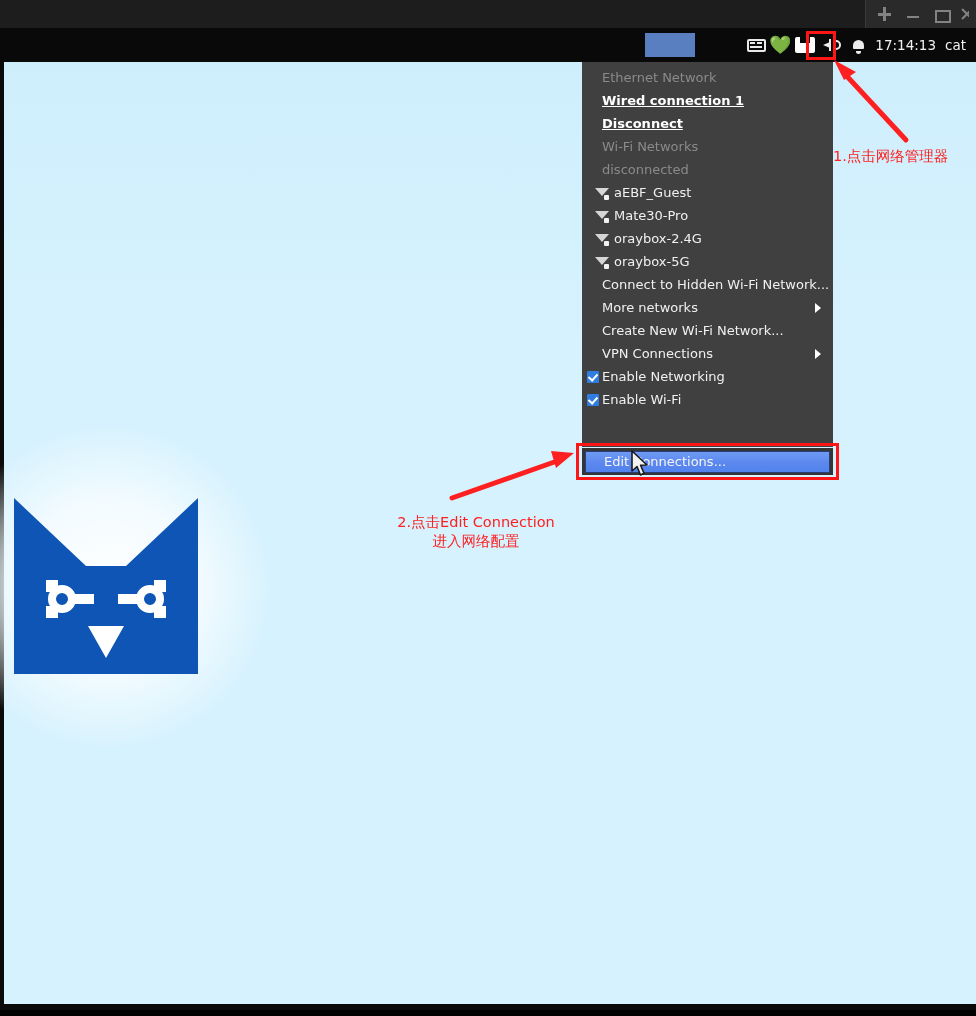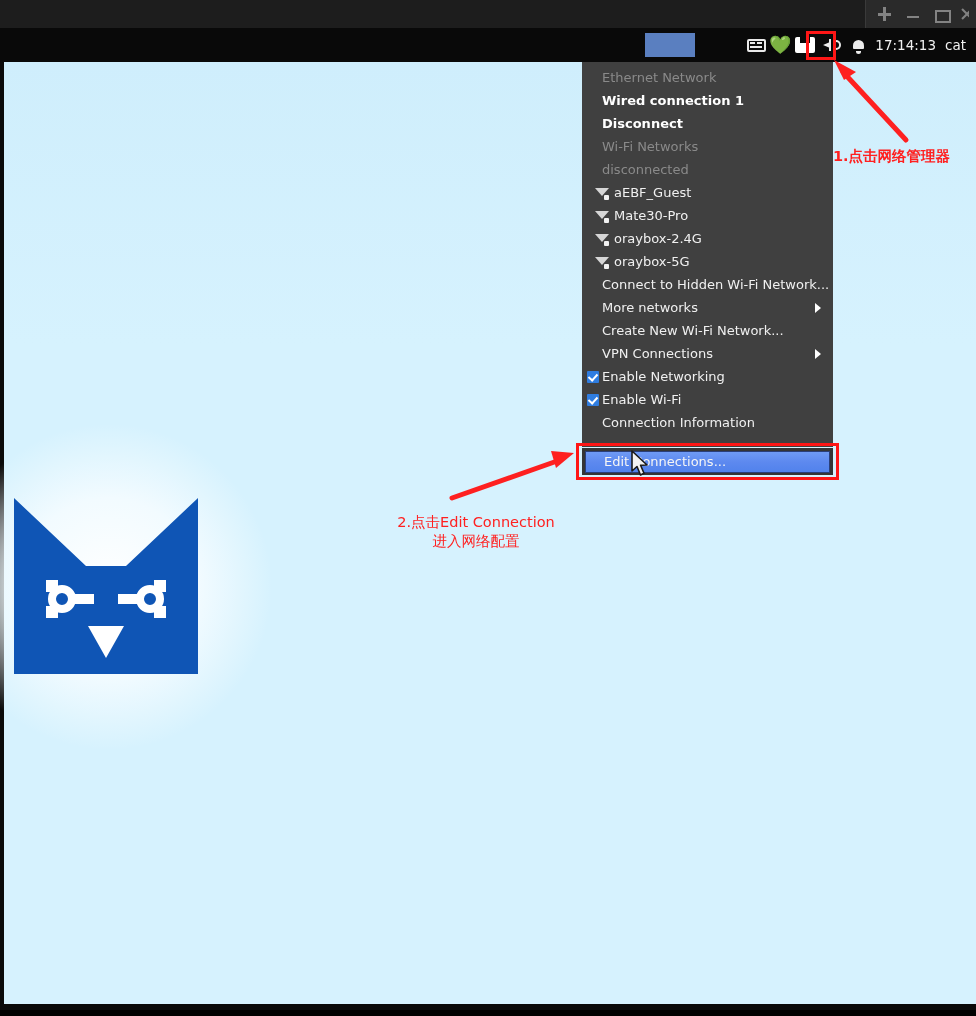--- a/index.html
+++ b/index.html
@@ -184,21 +184,21 @@
     z-index: 20;
     padding-top: 4px;
     font-size: 13px;
   }
   .nm-item {
     height: 23px; display: flex; align-items: center;
     padding-left: 20px; color: #f0f0f0; position: relative;
     white-space: nowrap;
   }
   .nm-item.dim { color: #8a8a8a; }
-  .nm-item.bold { font-weight: bold; color: #ffffff; }
+  .nm-item.bold { font-weight: bold; color: #ffffff; text-decoration: underline; }
   .nm-item.indent { padding-left: 13px; }
   .nm-arrow {
     position: absolute; right: 12px; top: 50%; transform: translateY(-50%);
     width: 0; height: 0;
     border-top: 5px solid transparent; border-bottom: 5px solid transparent;
     border-left: 6px solid #ffffff;
   }
   .nm-check {
     width: 12px; height: 12px; background: #2f7de0;
     margin-right: 3px; margin-left: -8px; position: relative;
@@ -251,21 +251,21 @@
     position: absolute; left: 630px; top: 450px;
     z-index: 35; pointer-events: none;
   }
 
   
   .anno {
     position: absolute; color: #ff2020; z-index: 32;
     font-family: "DejaVu Sans", "Liberation Sans", sans-serif;
     font-size: 14.5px; white-space: nowrap; line-height: 19px;
   }
-  .anno1 { left: 833px; top: 147px; font-weight: bold; }
+  .anno1 { left: 833px; top: 147px; }
   .anno2 { left: 388px; top: 513px; text-align: center; width: 176px; }
 
   .arrows { position: absolute; inset: 0; z-index: 31; pointer-events: none; }
 </style>
 </head>
 <body>
 
 <div class="titlebar">
   <div class="titlebar-left"></div>
   <div class="titlebar-btns">
@@ -373,23 +373,20 @@
     <span class="nm-arrow"></span>
   </div>
   <div class="nm-item checkline">
     <span class="nm-check"></span>
     <span>Enable Networking</span>
   </div>
   <div class="nm-item checkline">
     <span class="nm-check"></span>
     <span>Enable Wi-Fi</span>
   </div>
-  <div class="nm-item">
-    <span>Connection Information</span>
-  </div>
 </div>
 
 <div class="nm-edit-wrap">
   <div class="nm-edit-row">
     <span>Edit Connections...</span>
   </div>
 </div>
 <div class="red-box-edit"></div>
 
 <svg class="cursor" width="20" height="28" viewBox="0 0 20 28">

